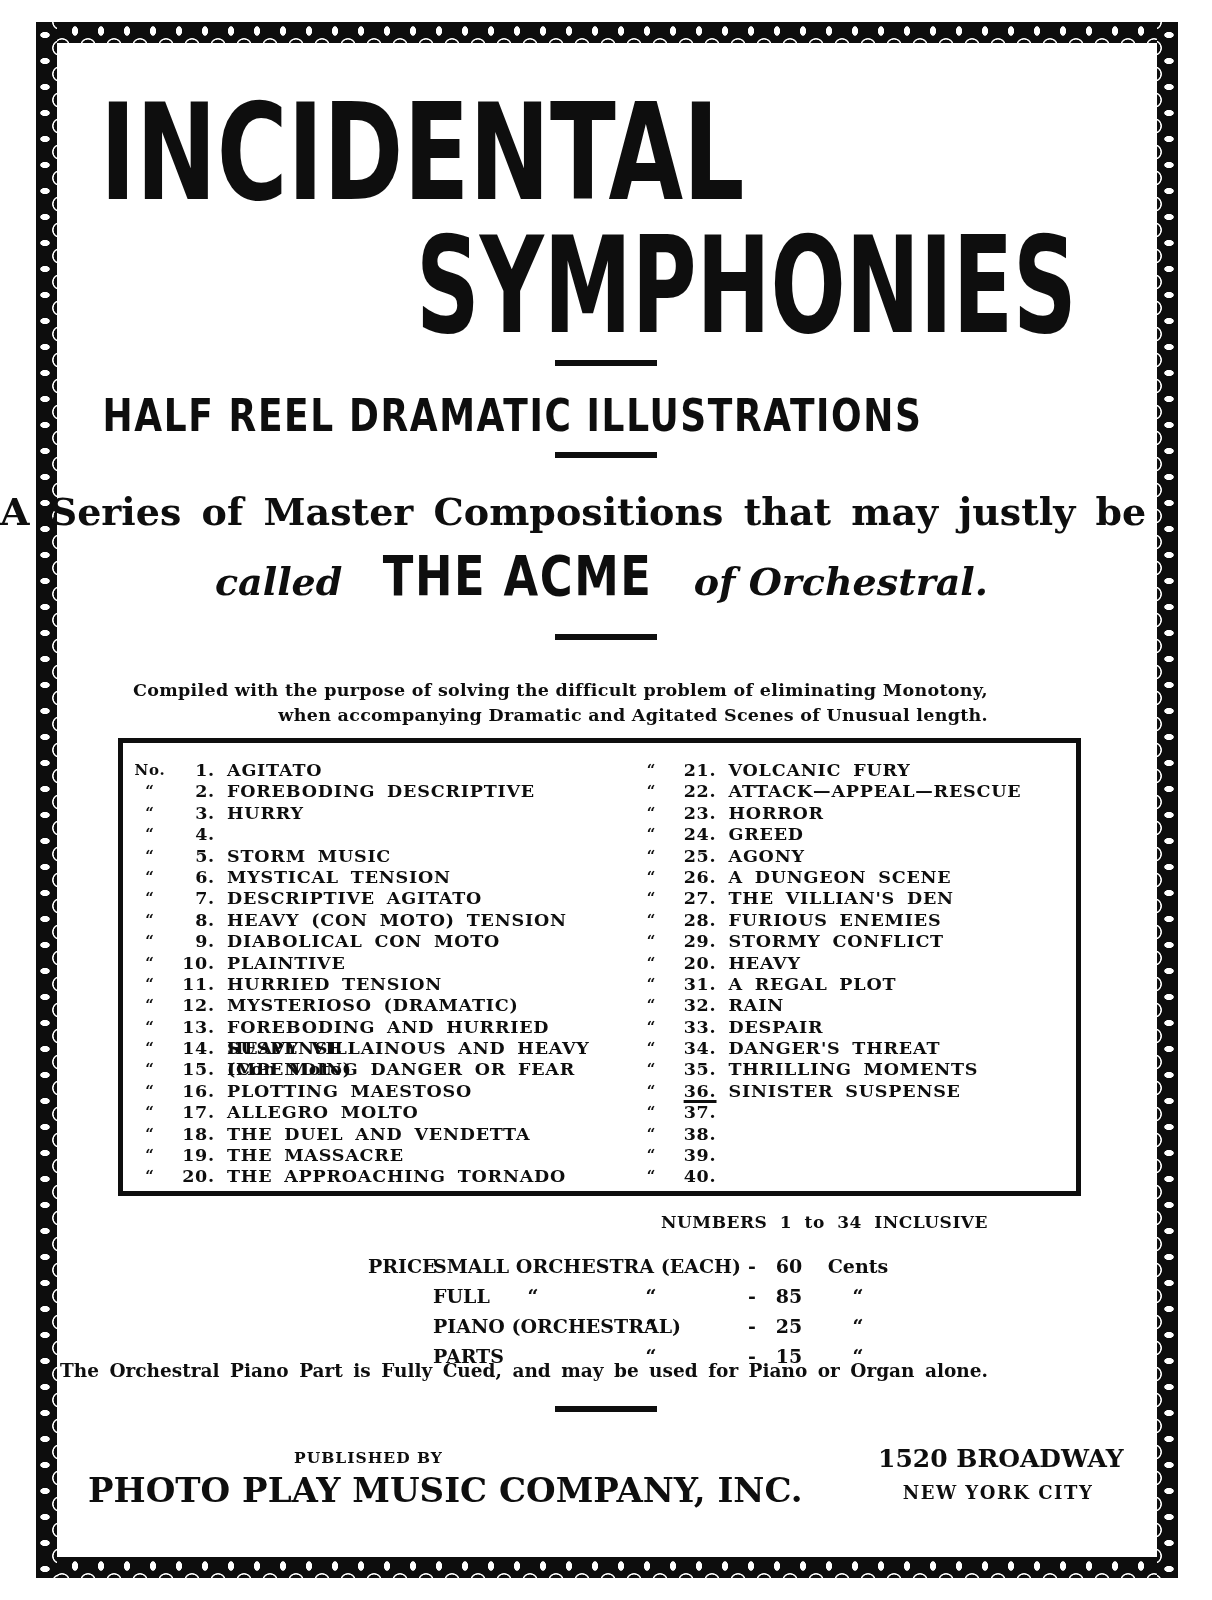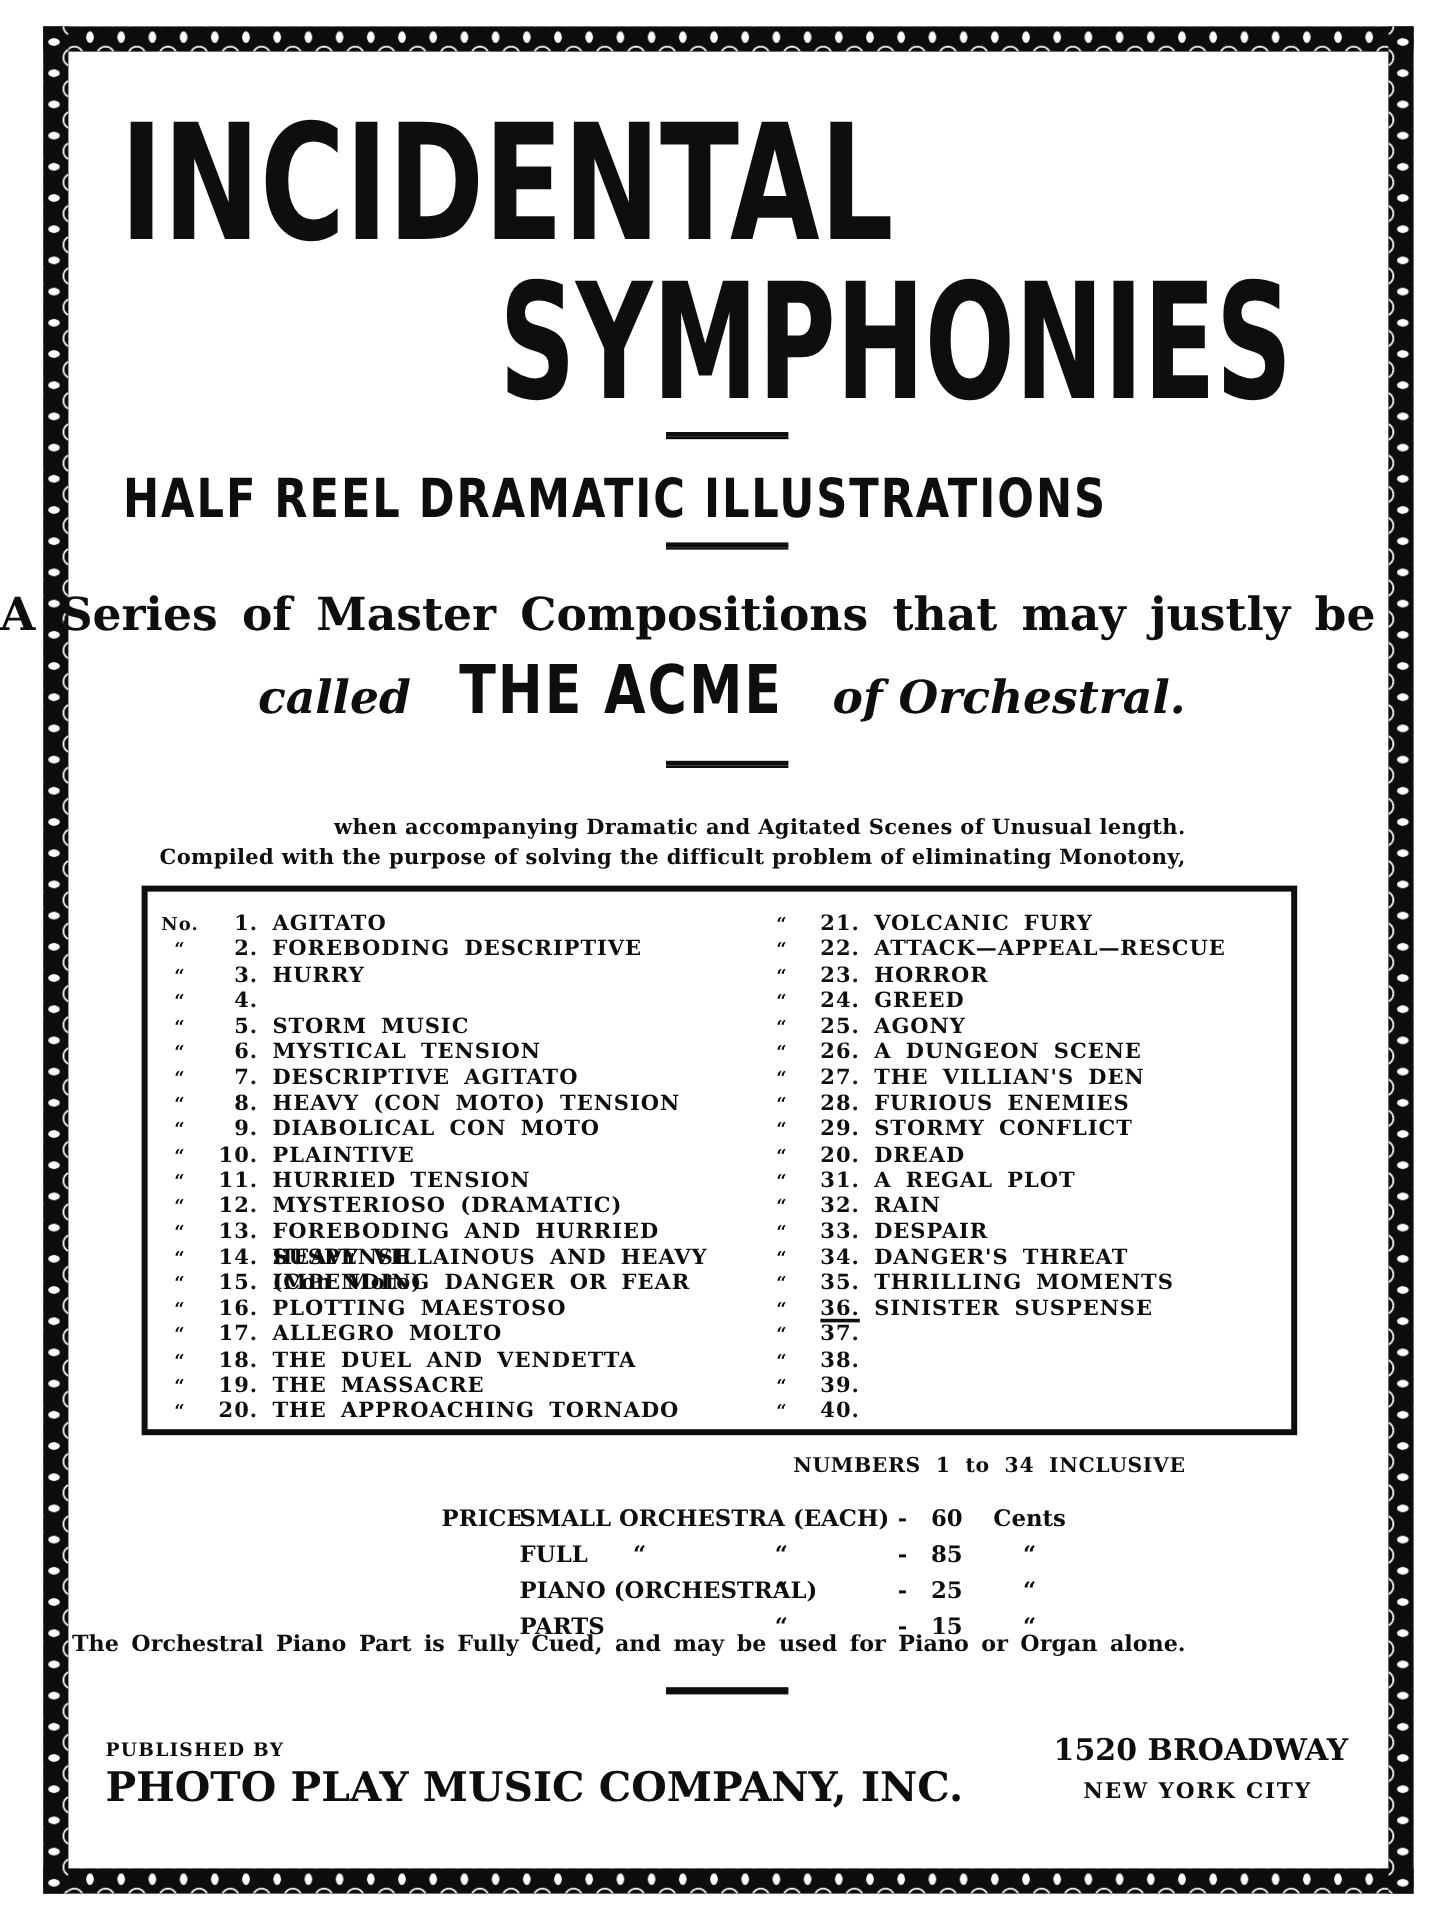--- a/index.html
+++ b/index.html
@@ -82,21 +82,21 @@
   .p-prefix { left:0; }
   .p-name   { left:65px; }
   .p-da     { left:150px; width:30px; text-align:center; }
   .p-db     { left:268px; width:30px; text-align:center; }
   .p-dash   { left:372px; width:24px; text-align:center; font-weight:bold; }
   .p-value  { left:398px; width:46px; text-align:center; }
   .p-unit   { left:448px; width:84px; text-align:center; }
   #price-note { top:1360px; font-weight:bold; font-size:18.5px; word-spacing:4px; }
 
   
-  #published-by { position:absolute; left:88px; top:1448px; width:585px; text-align:left;
+  #published-by { position:absolute; left:76px; top:1448px; width:585px; text-align:center;
                   font-weight:bold; font-size:15.5px; letter-spacing:1px; }
   #company { position:absolute; left:88px; top:1470px; width:585px; text-align:center;
              font-weight:bold; font-size:34px; white-space:nowrap; }
   #addr1 { position:absolute; left:878px; top:1444px; width:240px; text-align:center;
            font-weight:bold; font-size:25px; white-space:nowrap; }
   #addr2 { position:absolute; left:878px; top:1482px; width:240px; text-align:center;
            font-weight:bold; font-size:18px; letter-spacing:1.5px; white-space:nowrap; }
 </style>
 </head>
 <body>
@@ -118,22 +118,22 @@
 <div id="tagline1" class="centered">A Series of Master Compositions that may justly be</div>
 <div id="tagline2" class="centered">
   <span class="ital">called</span>
   <span class="acme">THE ACME</span>
   <span class="ital">of Orchestral.</span>
 </div>
 
 <div id="rule3" class="rule"></div>
 
 <div id="compiled" class="centered">
+  <div>Compiled with the purpose of solving the difficult problem of eliminating Monotony,</div>
   <div>when accompanying Dramatic and Agitated Scenes of Unusual length.</div>
-  <div>Compiled with the purpose of solving the difficult problem of eliminating Monotony,</div>
 </div>
 
 <div id="catalog">
   <div class="cat-col">
 
       <div class="cat-row">
         <span class="cat-no">No.</span>
         <span class="cat-num">1.</span>
         <span class="cat-title">AGITATO</span>
       </div>
@@ -303,21 +303,21 @@
 
       <div class="cat-row">
         <span class="cat-no">“</span>
         <span class="cat-num">29.</span>
         <span class="cat-title">STORMY CONFLICT</span>
       </div>
 
       <div class="cat-row">
         <span class="cat-no">“</span>
         <span class="cat-num">20.</span>
-        <span class="cat-title">DREAD</span>
+        <span class="cat-title">HEAVY</span>
       </div>
 
       <div class="cat-row">
         <span class="cat-no">“</span>
         <span class="cat-num">31.</span>
         <span class="cat-title">A REGAL PLOT</span>
       </div>
 
       <div class="cat-row">
         <span class="cat-no">“</span>

